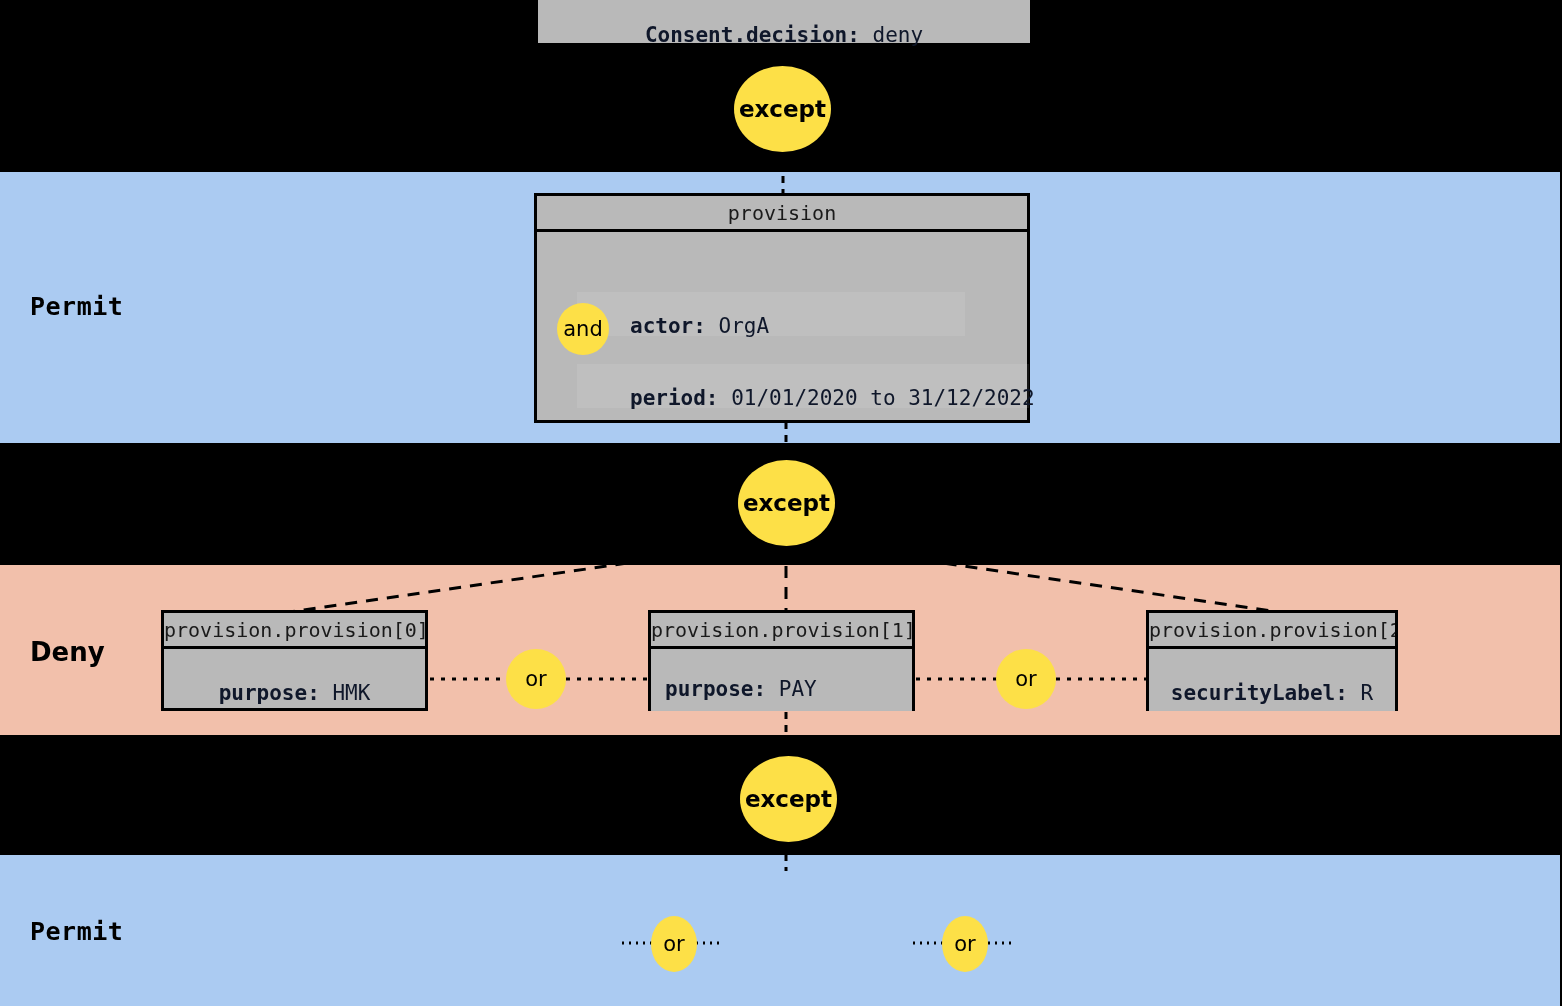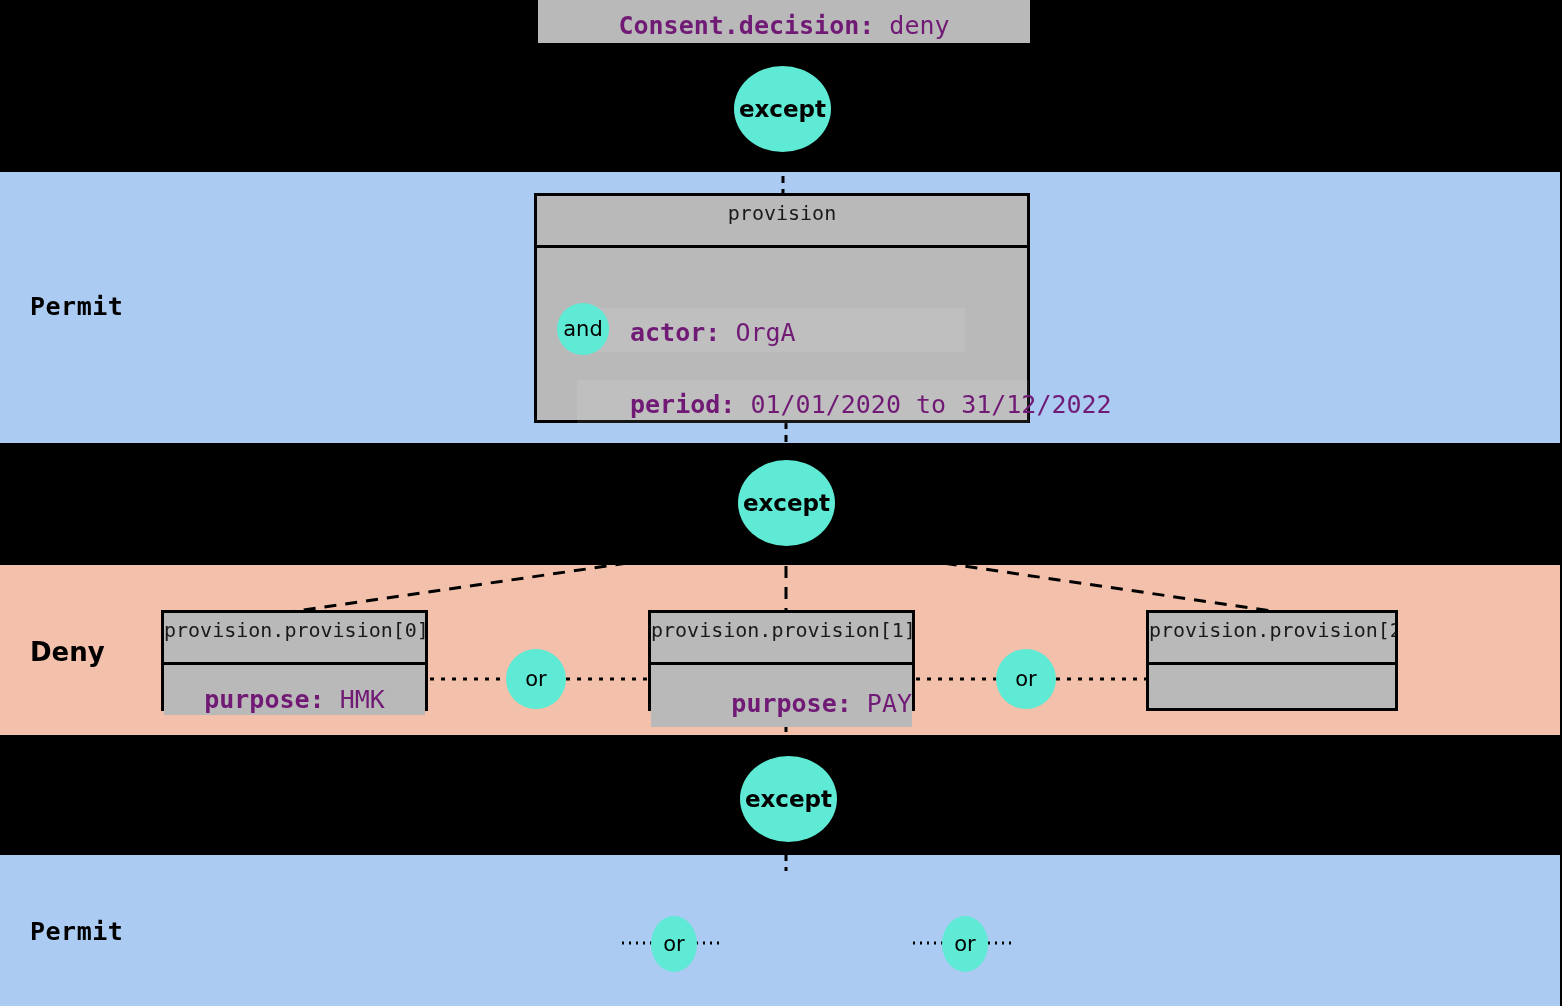--- a/index.html
+++ b/index.html
@@ -52,52 +52,53 @@
   }
   .node-title {
     box-sizing: border-box;
     background: #b9b9b9;
     border-bottom: 3px solid #000000;
     text-align: center;
     font-family: "DejaVu Sans Mono", "Liberation Mono", monospace;
     font-size: 20px;
     color: #1a1a1a;
     line-height: 34px;
-    height: 52px;
+    height: 36px;
     white-space: nowrap;
     overflow: hidden;
   }
   .node-body {
     position: relative;
     box-sizing: border-box;
     background: #b9b9b9;
   }
 
   
   .attr-row {
     position: relative;
     font-family: "DejaVu Sans Mono", "Liberation Mono", monospace;
-    font-size: 25px;
-    color: #701a75;
-    white-space: nowrap;
+    font-size: 21px;
+    color: #0f172a;
+    white-space: nowrap;
+    margin-top: 12px;
   }
   .attr-row .k { font-weight: bold; }
   .attr-row .v { font-weight: normal; }
 
   
   .attr-strip {
     position: absolute;
     background: rgba(255,255,255,0.085);
   }
 
   
   .circle {
     position: absolute;
     border-radius: 50%;
-    background: #5eead4;
+    background: #fde047;
     display: flex;
     align-items: center;
     justify-content: center;
     color: #000000;
     font-family: "DejaVu Sans", "Liberation Sans", sans-serif;
     white-space: nowrap;
   }
   .circle-except {
     font-weight: bold;
     font-size: 23px;
@@ -205,31 +206,37 @@
         <span class="v">HMK</span>
       </div>
     </div>
   </div>
 
   <div class="circle circle-op" style="left:506px; top:649px; width:60px; height:60px;">or</div>
 
   <div class="node" style="left:648px; top:610px; width:267px; height:101px;">
     <div class="node-title">provision.provision[1]</div>
     <div class="node-body" style="height:62px;">
-      <div class="attr-row" style="position:absolute; left:0; right:0; top:24px; text-align:right;">
+      <div class="attr-row" style="position:absolute; left:0; right:0; top:16px; text-align:left;padding-left:14px;">
         <span class="k">purpose:</span>
         <span class="v">PAY</span>
       </div>
     </div>
   </div>
 
   <div class="circle circle-op" style="left:996px; top:649px; width:60px; height:60px;">or</div>
 
   <div class="node" style="left:1146px; top:610px; width:252px; height:101px;">
     <div class="node-title">provision.provision[2]</div>
+    <div class="node-body" style="height:62px;">
+      <div class="attr-row" style="position:absolute; left:0; right:0; top:20px; text-align:center;">
+        <span class="k">securityLabel:</span>
+        <span class="v">R</span>
+      </div>
+    </div>
   </div>
 
   <div class="circle circle-except" style="left:740px; top:756px; width:97px; height:86px;">except</div>
 
 
   <div class="circle circle-op" style="left:651px; top:916px; width:46px; height:56px;">or</div>
   <div class="circle circle-op" style="left:942px; top:916px; width:46px; height:56px;">or</div>
 
 </div>
 

